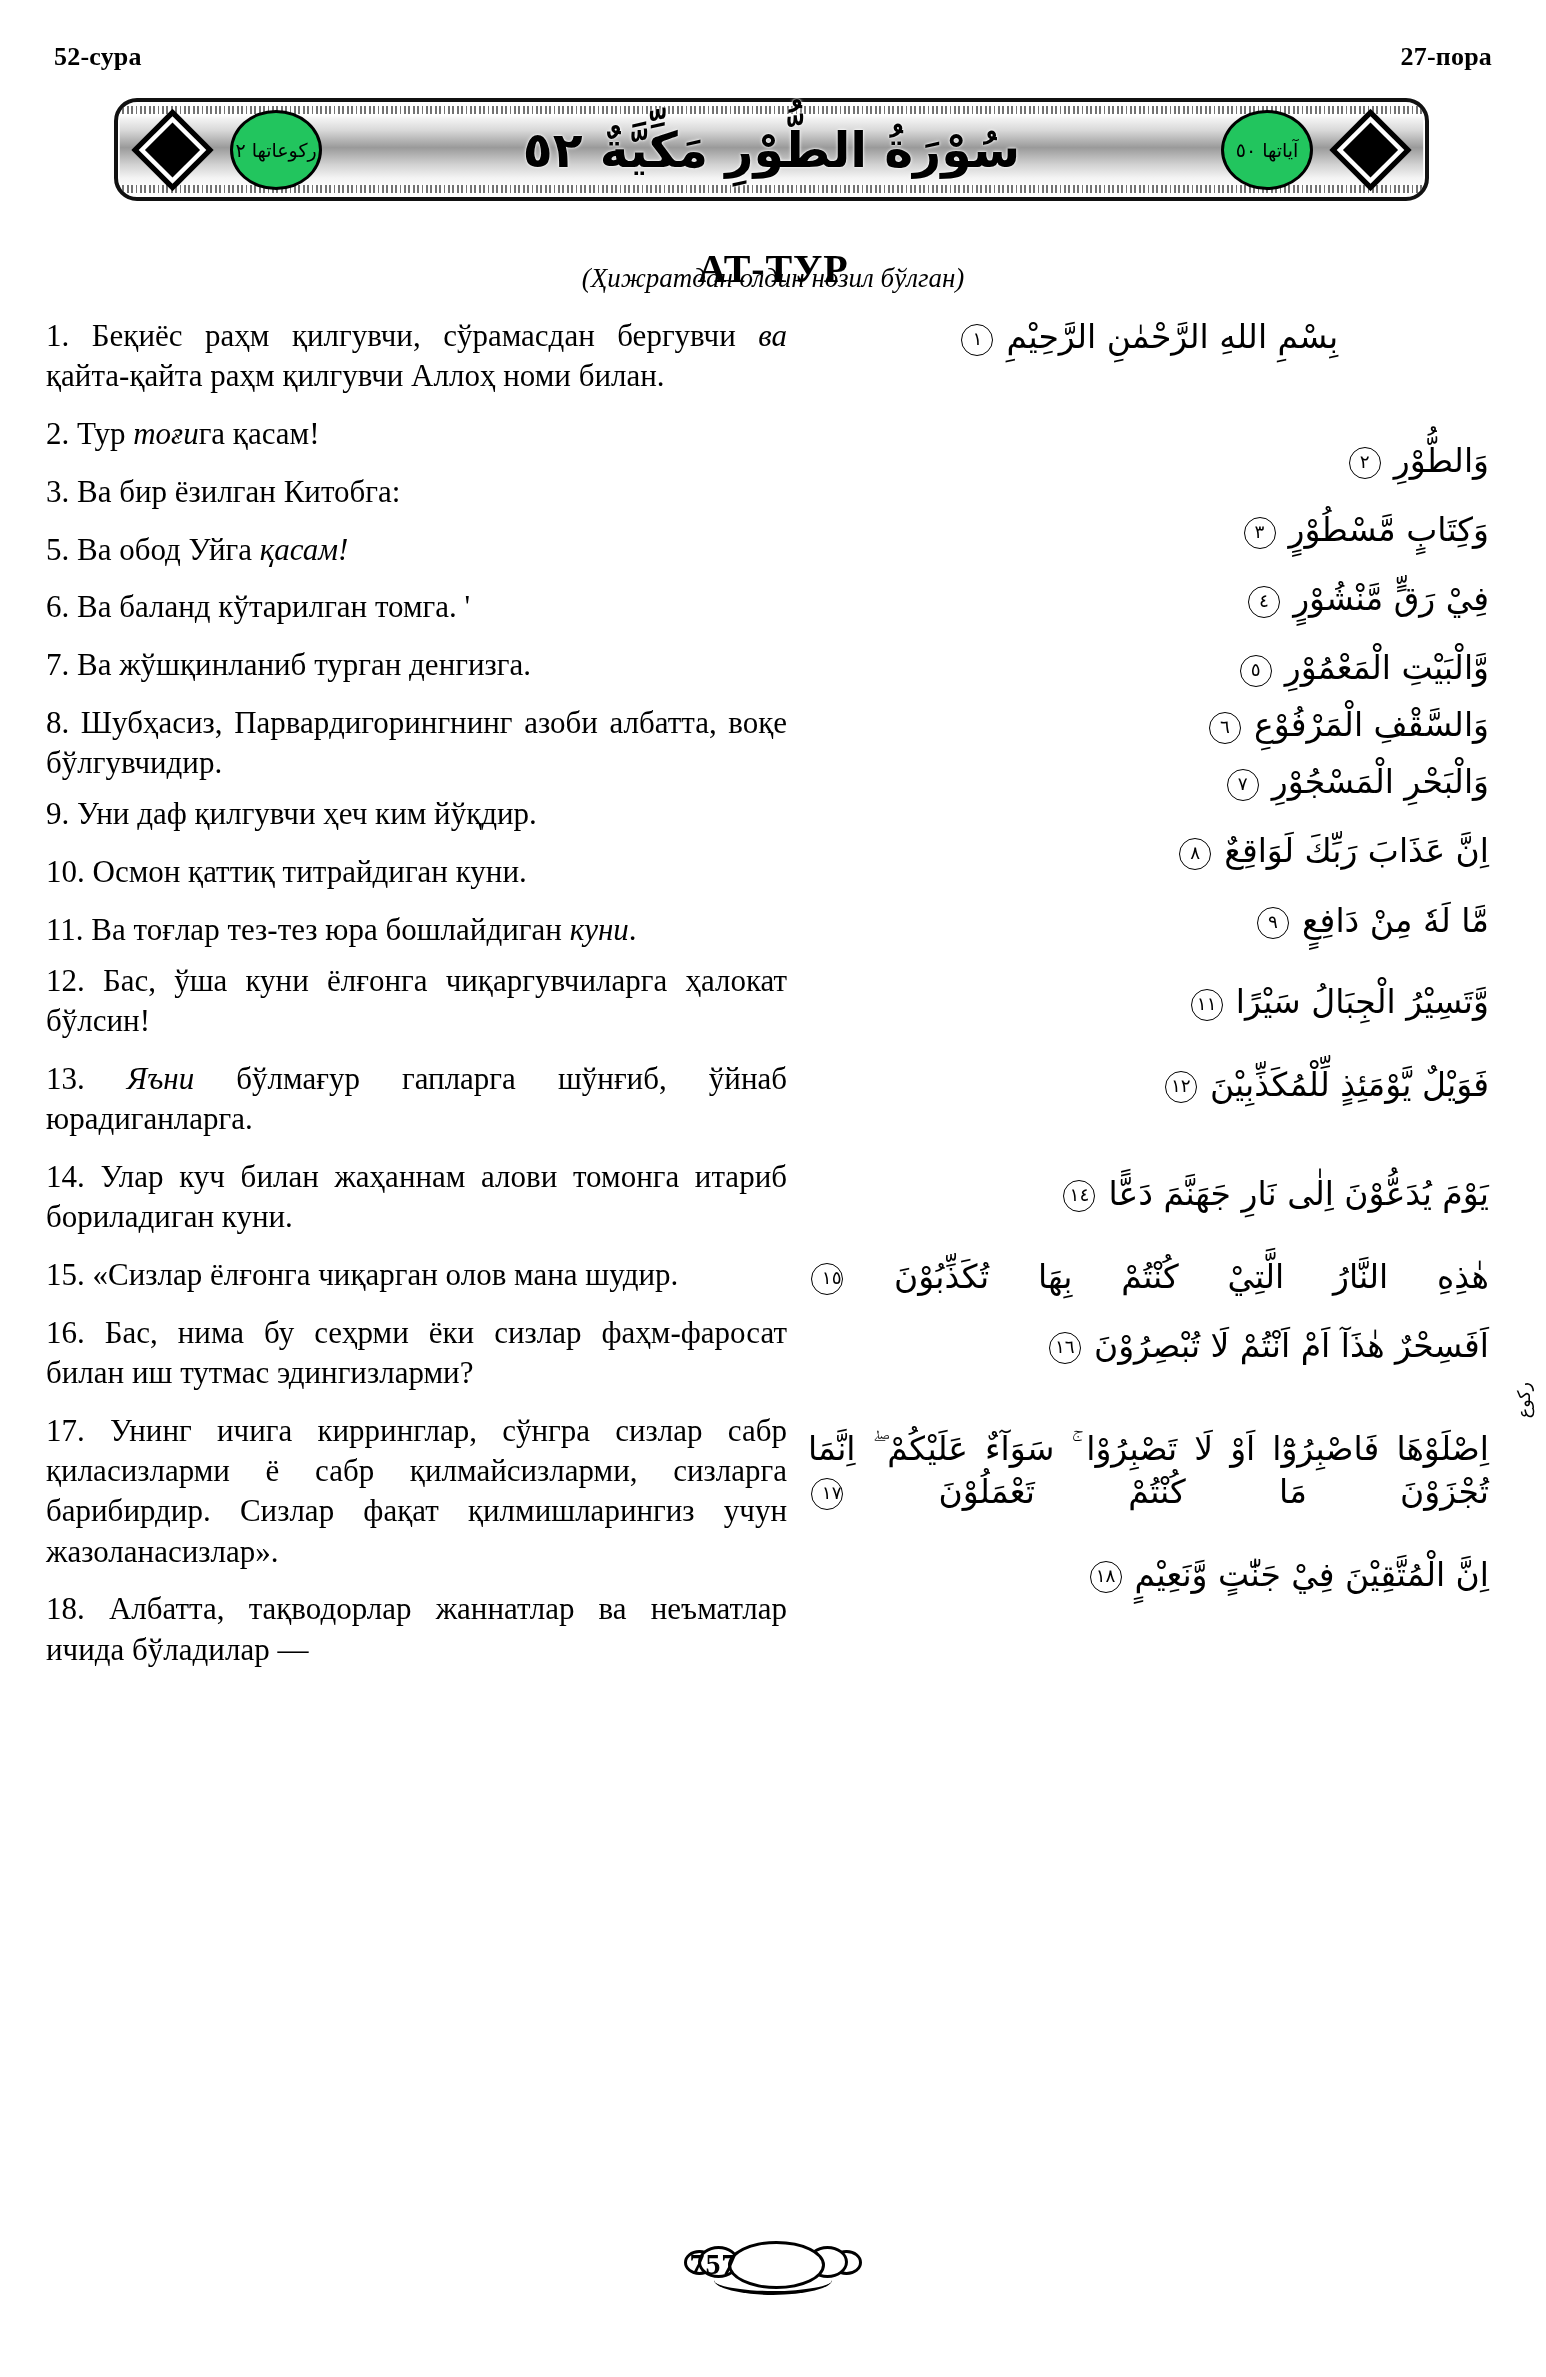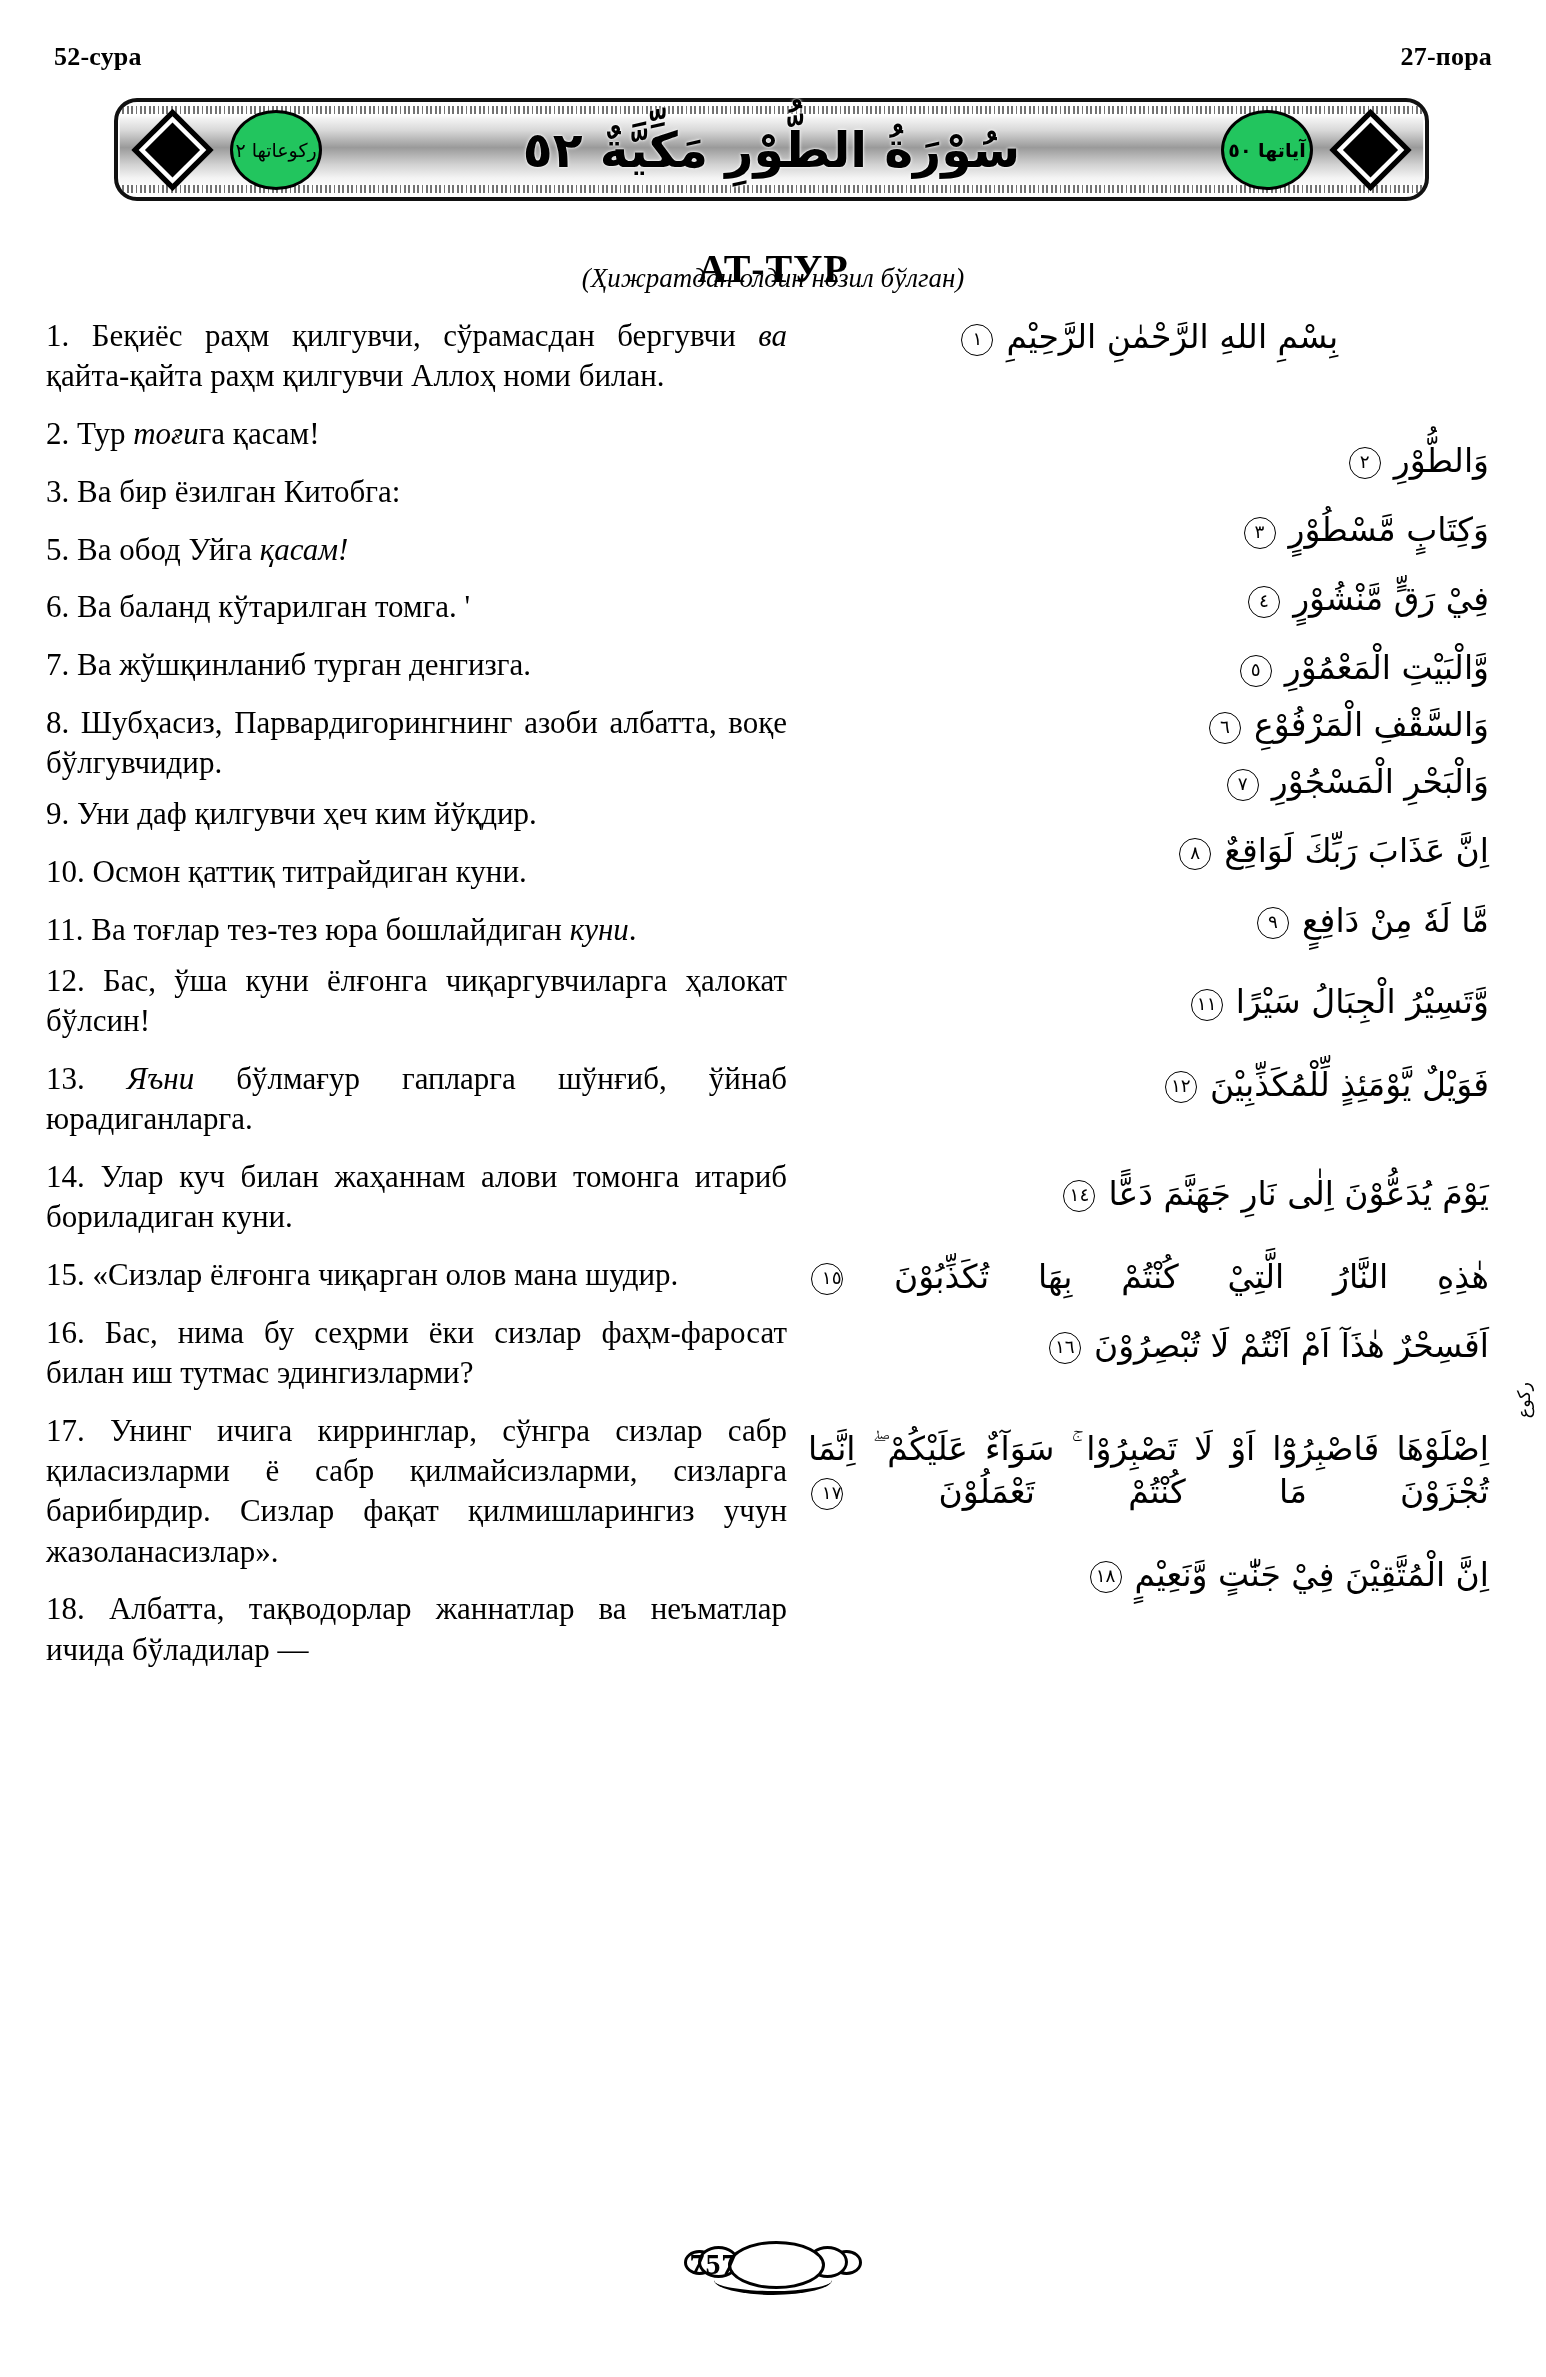--- a/index.html
+++ b/index.html
@@ -94,21 +94,21 @@
     background: #22c55e;
     display: flex;
     align-items: center;
     justify-content: center;
     font-family: "DejaVu Sans", sans-serif;
     font-size: 19px;
     direction: rtl;
     z-index: 5;
   }
   .medallion.left  { left: 116px; }
-  .medallion.right { right: 116px; font-weight: bold; }
+  .medallion.right { right: 116px; }
 
   .corner-motif {
     position: absolute;
     top: 50%;
     transform: translateY(-50%) rotate(45deg);
     width: 39px;
     height: 39px;
     background: #000;
     z-index: 5;
     box-shadow:

